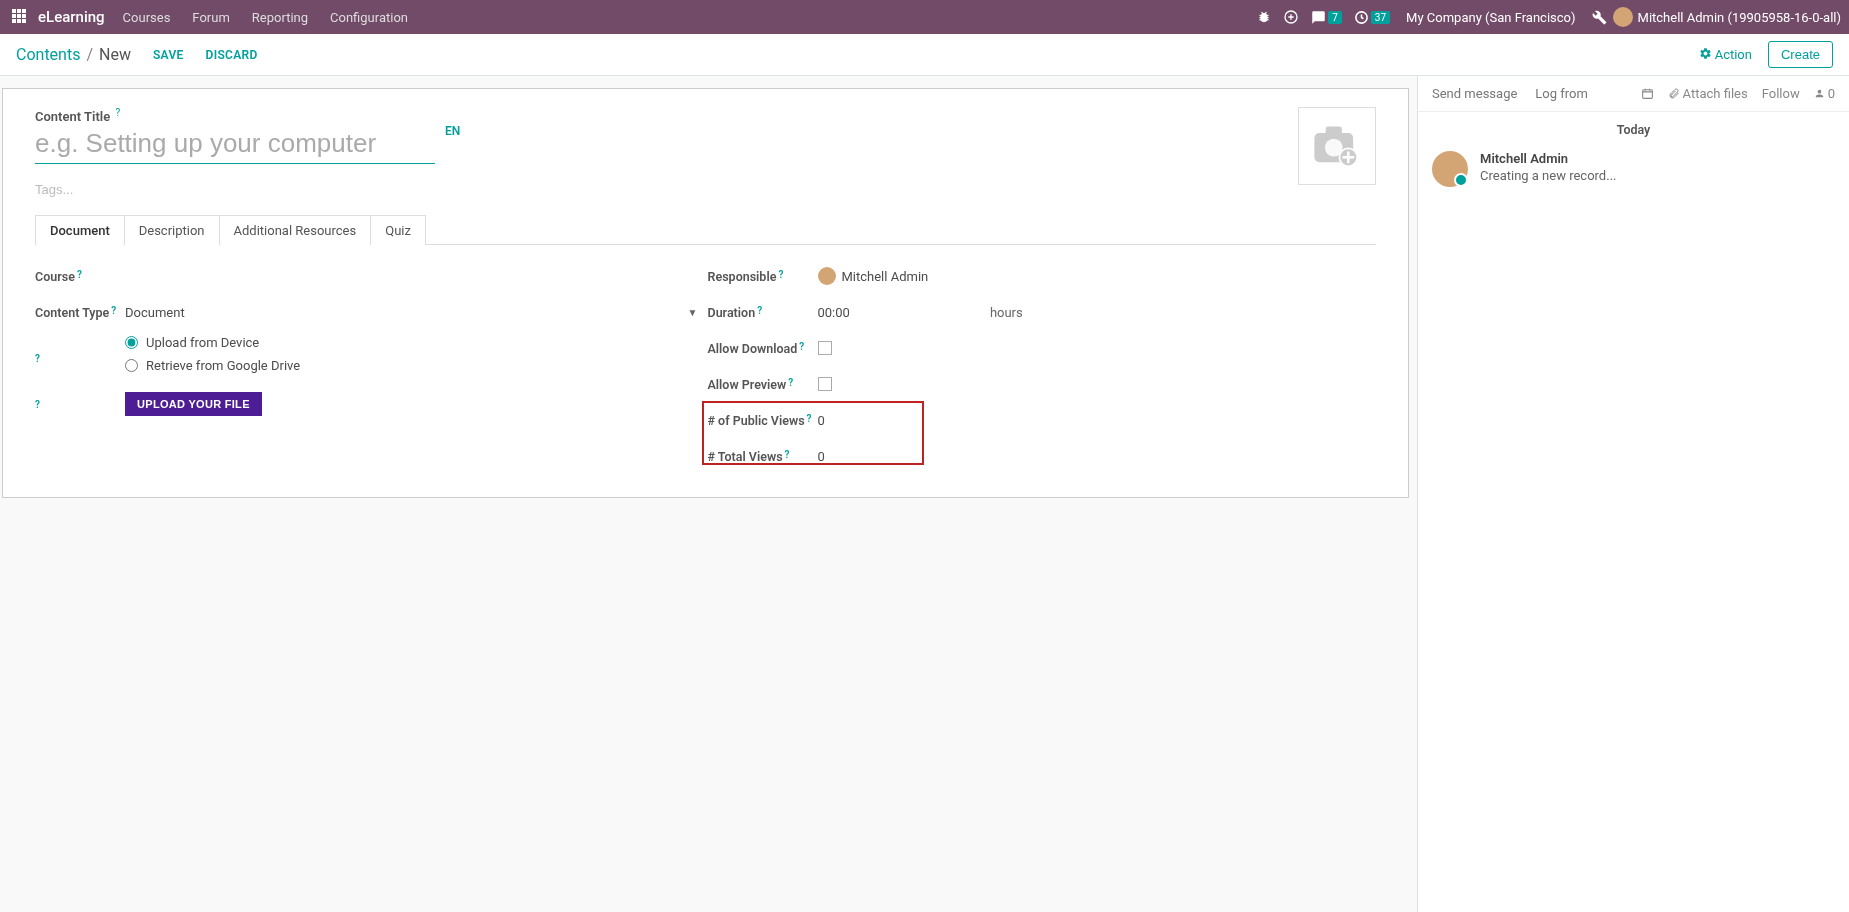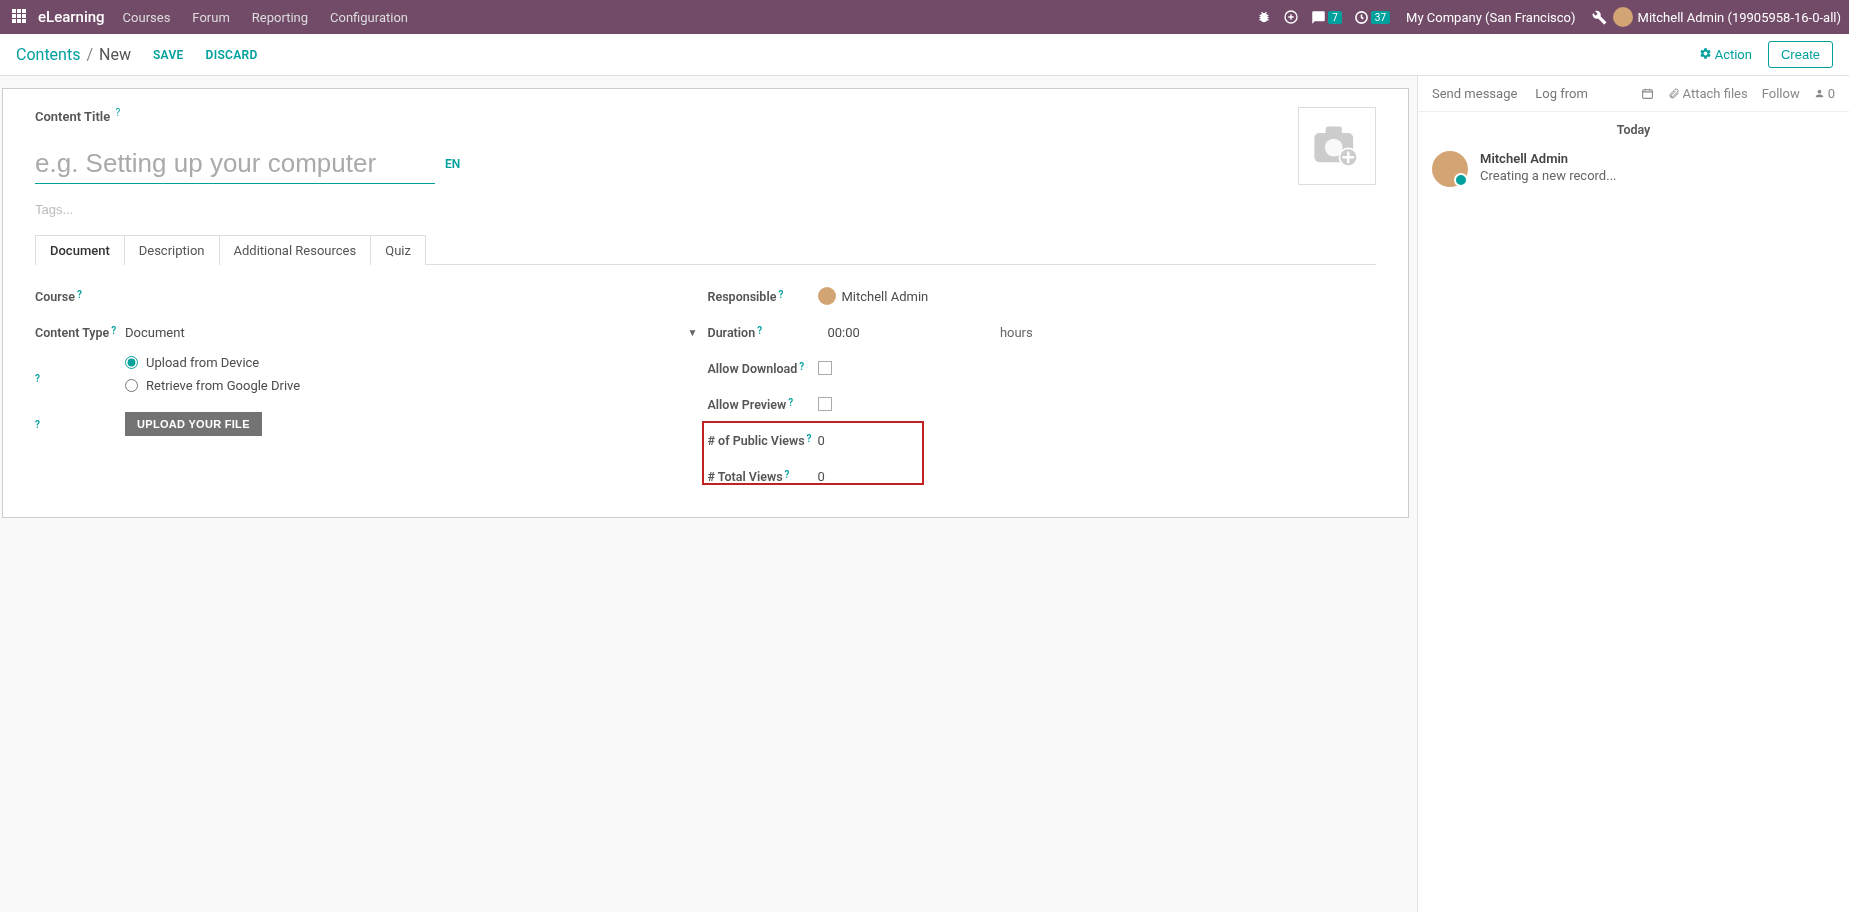--- a/index.html
+++ b/index.html
@@ -33,21 +33,21 @@
 .main-area { display: flex; }
 .form-column { flex: 1; padding: 0 0 0 0; }
 .chatter { width: 432px; border-left: 1px solid #dee2e6; background: #fff; min-height: calc(100vh - 76px); }
 
 
 .form-sheet { background: #fff; border: 1px solid #ccc; margin: 12px 8px 12px 2px; padding: 18px 32px; }
 .top-row { display: flex; }
 .title-section { flex: 1; }
 .field-label { font-weight: 600; font-size: 13px; color: #555; }
 .help-q { color: #00a09d; font-size: 10px; vertical-align: super; cursor: pointer; margin-left: 2px; }
-.title-wrap { display: flex; align-items: center; margin-top: 20px; }
+.title-wrap { display: flex; align-items: flex-start; margin-top: 0; }
 .title-input { border: none; border-bottom: 1px solid #00a09d; font-size: 26px; color: #999; padding: 4px 0; width: 400px; outline: none; }
 .title-input::placeholder { color: #aaa; }
 .lang-badge { color: #00a09d; font-size: 12px; font-weight: 600; margin-left: 10px; cursor: pointer; }
 .tags-input { border: none; font-size: 13px; color: #aaa; margin-top: 18px; width: 300px; outline: none; }
 .tags-input::placeholder { color: #bbb; }
 .image-widget { width: 78px; height: 78px; border: 1px solid #ddd; display: flex; align-items: center; justify-content: center; cursor: pointer; margin-left: 16px; }
 .image-widget svg { fill: #ccc; }
 
 
 .tabs { display: flex; margin-top: 18px; }
@@ -62,21 +62,21 @@
 .col-left, .col-right { flex: 1; }
 .col-right { margin-left: 4px; position: relative; }
 .frow { display: flex; align-items: center; margin-bottom: 10px; min-height: 26px; }
 .frow .lbl { width: 90px; font-weight: 600; font-size: 12.5px; color: #555; display: flex; align-items: flex-start; }
 .frow .val { flex: 1; font-size: 13px; display: flex; align-items: center; }
 .select-wrap { display: flex; align-items: center; flex: 1; }
 .select-wrap .sval { flex: 1; }
 .caret-down { font-size: 10px; color: #666; margin-right: 6px; }
 .radio { display: flex; align-items: center; margin-bottom: 8px; font-size: 13px; }
 .radio input { margin-right: 8px; accent-color: #00a09d; }
-.upload-btn { background: #737373; color: #fff; border: none; padding: 6px 12px; font-size: 11px; font-weight: 600; cursor: pointer; letter-spacing: 0.3px; }
+.upload-btn { background: #4c1d95; color: #fff; border: none; padding: 6px 12px; font-size: 11px; font-weight: 600; cursor: pointer; letter-spacing: 0.3px; }
 .tiny-avatar { width: 18px; height: 18px; border-radius: 50%; background: #d4a574; margin-right: 6px; display: inline-block; }
 .unit { font-size: 13px; color: #666; margin-left: 40px; }
 .chk { width: 14px; height: 14px; border: 1px solid #aaa; display: inline-block; cursor: pointer; }
 .highlight-box { position: absolute; border: 2px solid #c02121; pointer-events: none; }
 
 
 .chatter-top { display: flex; align-items: center; padding: 10px 14px; font-size: 13px; border-bottom: 1px solid #eee; }
 .chatter-top .link { color: #777; margin-right: 18px; cursor: pointer; }
 .chatter-top .spacer { flex: 1; }
 .chatter-top .icn { color: #888; margin-left: 14px; cursor: pointer; font-size: 13px; display: flex; align-items: center; }
@@ -245,21 +245,21 @@
             <div class="lbl" style="width:110px">
                 <span>Responsible</span>
                 <span class="help-q">?</span>
               </div>
             <div class="val">
               <span class="tiny-avatar"></span>
               <span>Mitchell Admin</span>
             </div>
           </div>
           <div class="frow">
-            <div class="lbl" style="width:120px">
+            <div class="lbl" style="width:110px">
                 <span>Duration</span>
                 <span class="help-q">?</span>
               </div>
             <div class="val">
               <span>00:00</span>
               <span class="unit" style="margin-left:140px">hours</span>
             </div>
           </div>
           <div class="frow">
             <div class="lbl" style="width:110px">

